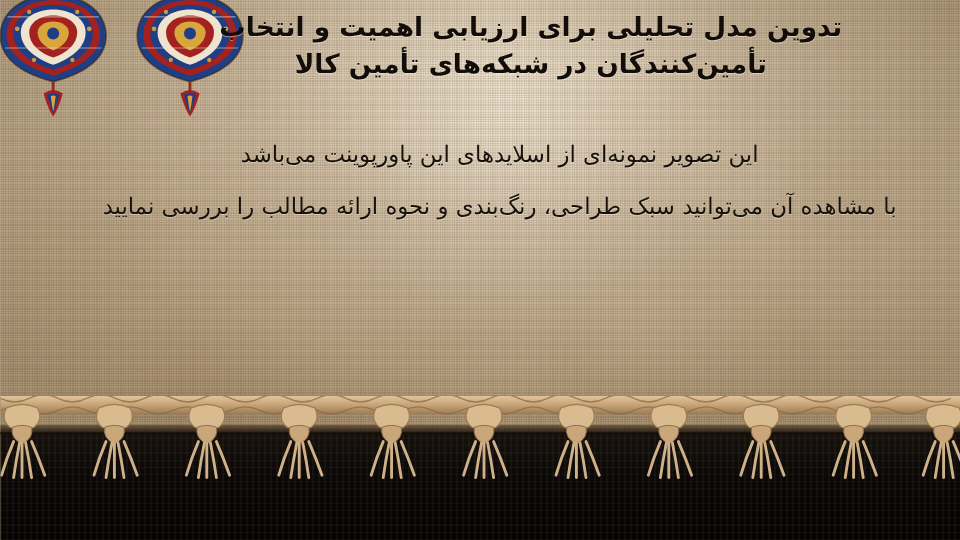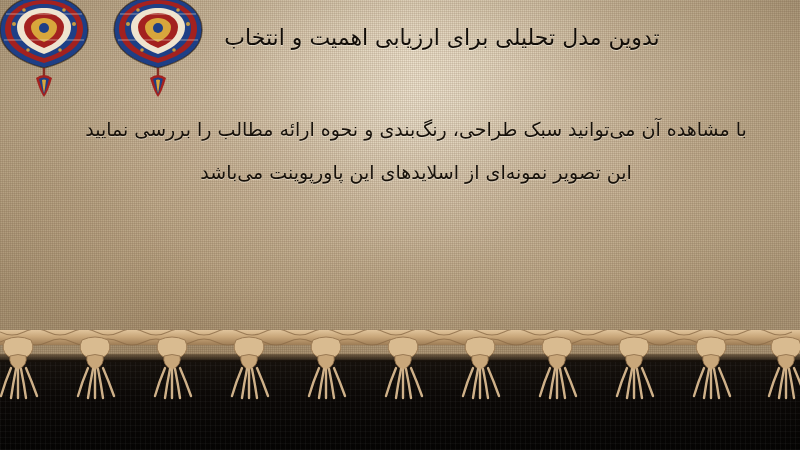--- a/index.html
+++ b/index.html
@@ -111,27 +111,27 @@
   }
 
   
   .text-layer {
     position: absolute;
     inset: 0;
     direction: rtl;
   }
   .title {
     position: absolute;
-    top: 22px;
+    top: 8px;
     right: 28px;
     width: 660px;
     text-align: center;
     color: #120d08;
     font-size: 22px;
-    font-weight: 400;
+    font-weight: 700;
     line-height: 1.42;
     text-shadow: 0 1px 0 rgba(255,250,240,.45);
     letter-spacing: 0;
   }
   .title .tline { display: block; white-space: nowrap; }
 
   .body-block {
     position: absolute;
     top: 108px;
     right: 34px;
@@ -379,21 +379,22 @@
           </g>
         </g>
       </g>
     </svg>
   </div>
 
   <div class="text-layer">
 
     <div class="title">
       <span class="tline">تدوین مدل تحلیلی برای ارزیابی اهمیت و انتخاب</span>
+      <span class="tline">تأمین‌کنندگان در شبکه‌های تأمین کالا</span>
     </div>
 
     <div class="body-block">
+      <span class="bline">این تصویر نمونه‌ای از اسلایدهای این پاورپوینت می‌باشد</span>
       <span class="bline">با مشاهده آن می‌توانید سبک طراحی، رنگ‌بندی و نحوه ارائه مطالب را بررسی نمایید</span>
-      <span class="bline">این تصویر نمونه‌ای از اسلایدهای این پاورپوینت می‌باشد</span>
     </div>
 
   </div>
 </div>
 
 </body></html>

